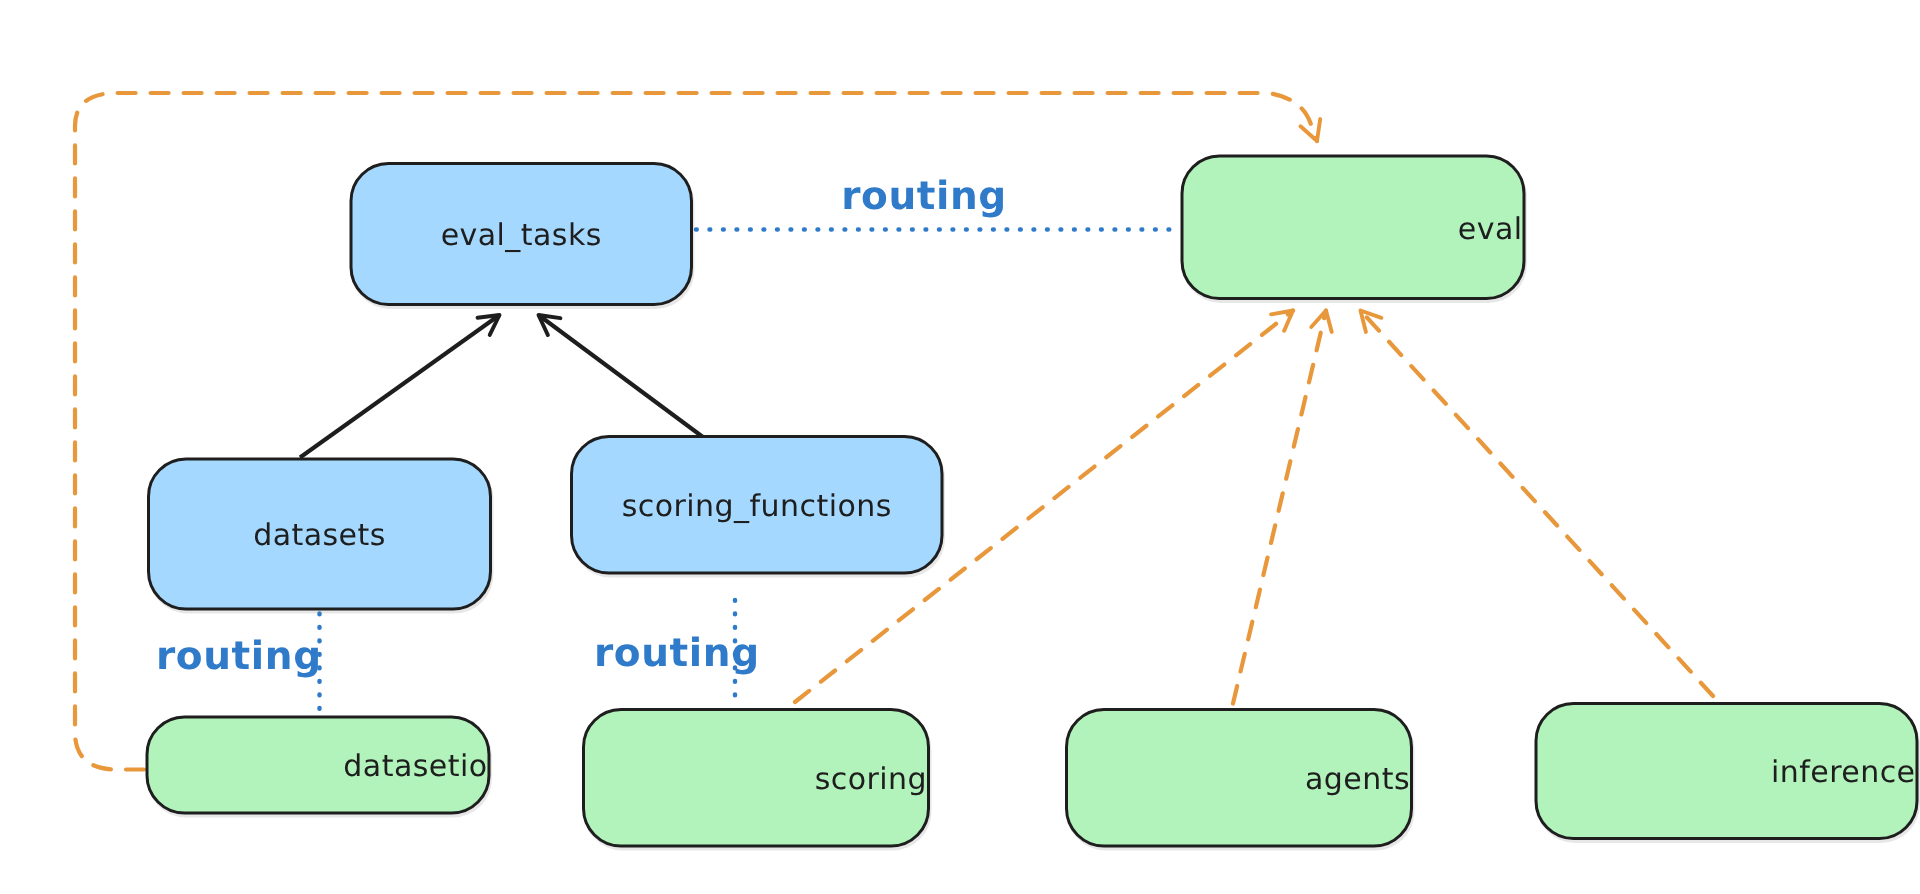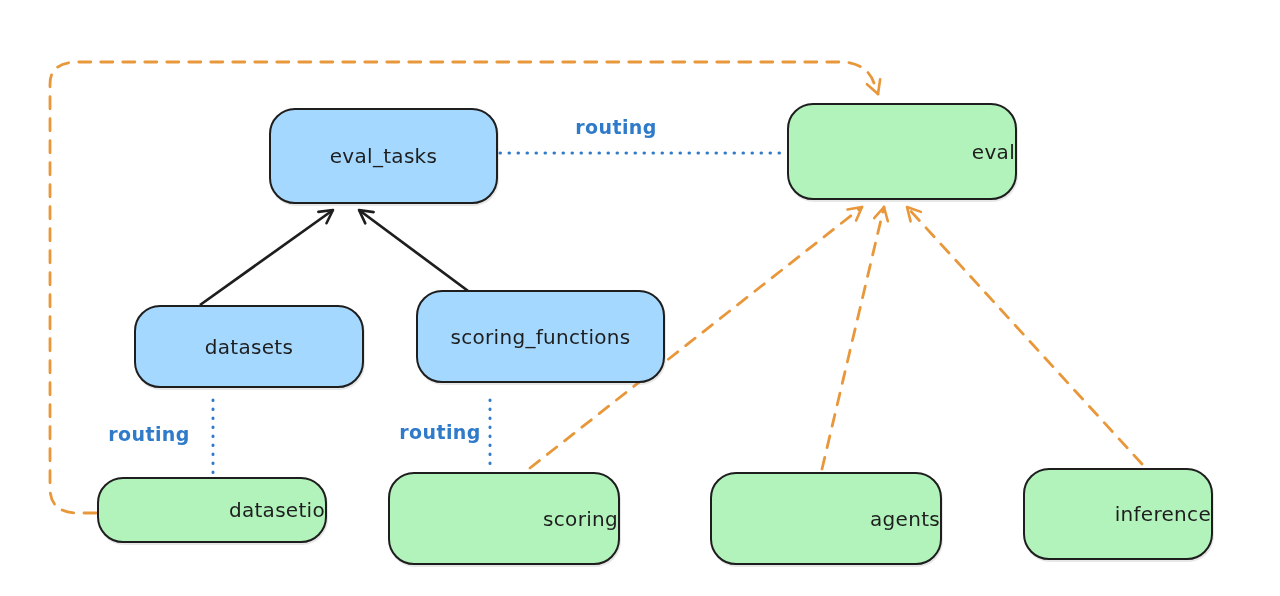--- a/index.html
+++ b/index.html
@@ -43,36 +43,36 @@
   .node{
     position:absolute;
     border:2.6px solid var(--ink);
     border-radius:26px;
     display:flex;align-items:center;justify-content:center;
     font-size:20px;color:var(--ink);
     letter-spacing:0.3px;
     box-shadow:1px 2px 0 rgba(120,120,120,0.18);
     box-sizing:border-box;
   }
-  .node.registry{background:var(--registry-fill);margin-left:36px;}
+  .node.registry{background:var(--registry-fill);}
   .node.provider{background:var(--provider-fill);justify-content:flex-end;}
 
   .node-eval-tasks       {left:233px;top:108px;width:229px;height:96px;}
   .node-eval             {left:787px;top:103px;width:230px;height:97px;}
-  .node-datasets         {left:98px; top:305px;width:230px;height:83px;}
+  .node-datasets         {left:98px; top:305px;width:230px;height:102px;}
   .node-scoring-functions{left:380px;top:290px;width:249px;height:93px;}
   .node-datasetio        {left:97px; top:477px;width:230px;height:66px;}
   .node-scoring          {left:388px;top:472px;width:232px;height:93px;}
   .node-agents           {left:710px;top:472px;width:232px;height:93px;}
-  .node-inference        {left:1023px;top:468px;width:190px;height:92px;}
+  .node-inference        {left:1023px;top:468px;width:256px;height:92px;}
 
   .edge-label{
     position:absolute;
     color:var(--routing-blue);
-    font-size:19px;font-weight:600;
+    font-size:26px;font-weight:600;
     text-align:center;
     letter-spacing:0.4px;
   }
   .edge-label-top  {left:556px;top:116px;width:120px;}
   .edge-label-left {left:104px;top:423px;width:90px;}
   .edge-label-mid  {left:396px;top:421px;width:88px;}
 </style>
 </head>
 <body style="background: rgb(255, 255, 255);">
 

